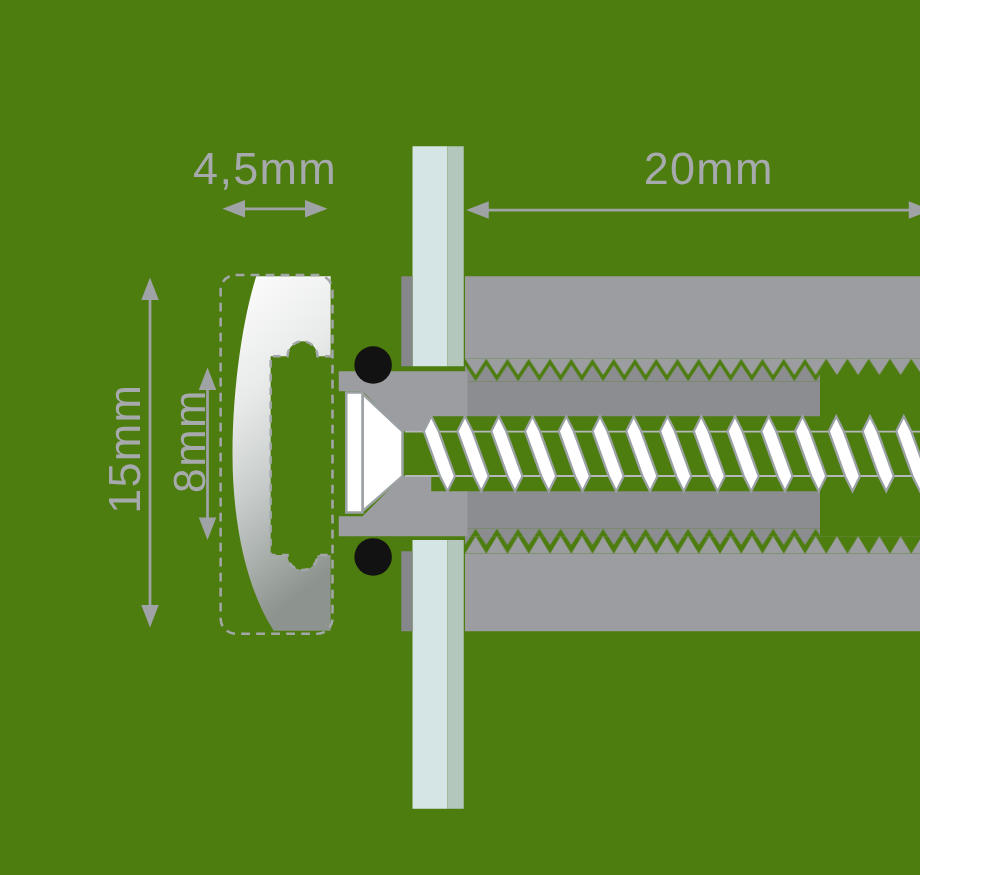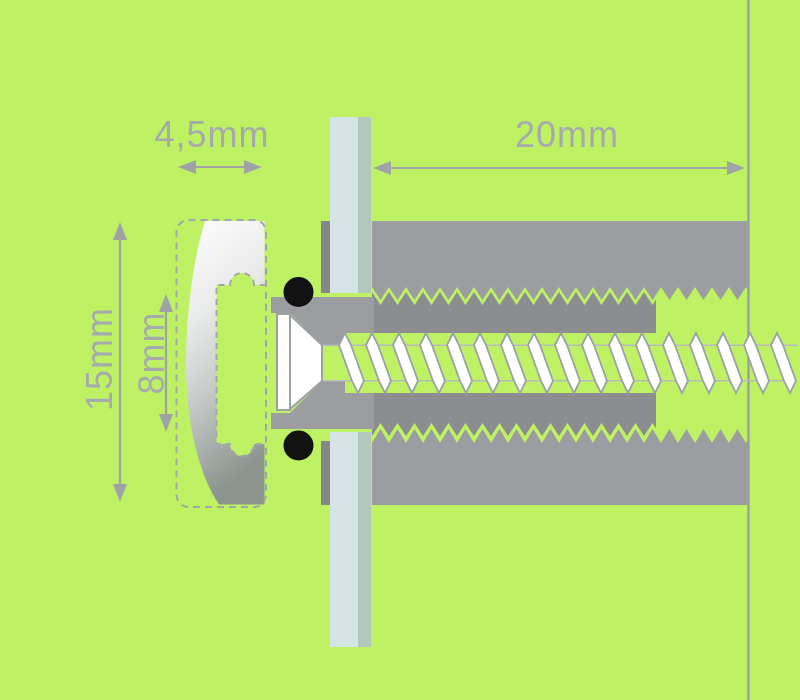--- a/index.html
+++ b/index.html
@@ -1,16 +1,16 @@
 <!DOCTYPE html>
 <html><head>
 <meta charset="utf-8">
 <style>
   html,body{margin:0;padding:0;background:#ffffff;}
-  .stage{position:relative;width:800px;height:700px;background:#bef264;overflow:hidden;
+  .stage{position:relative;width:736px;height:700px;background:#4d7c0f;overflow:hidden;
          font-family:"Liberation Sans", sans-serif;}
   svg text{font-family:"Liberation Sans", sans-serif;font-size:36px;letter-spacing:1px;
            fill:#a7aaad;font-weight:400;}
 </style>
 </head>
 <body>
 
 <div class="stage">
 <svg width="800" height="700" viewBox="0 0 800 700">
   <defs>

